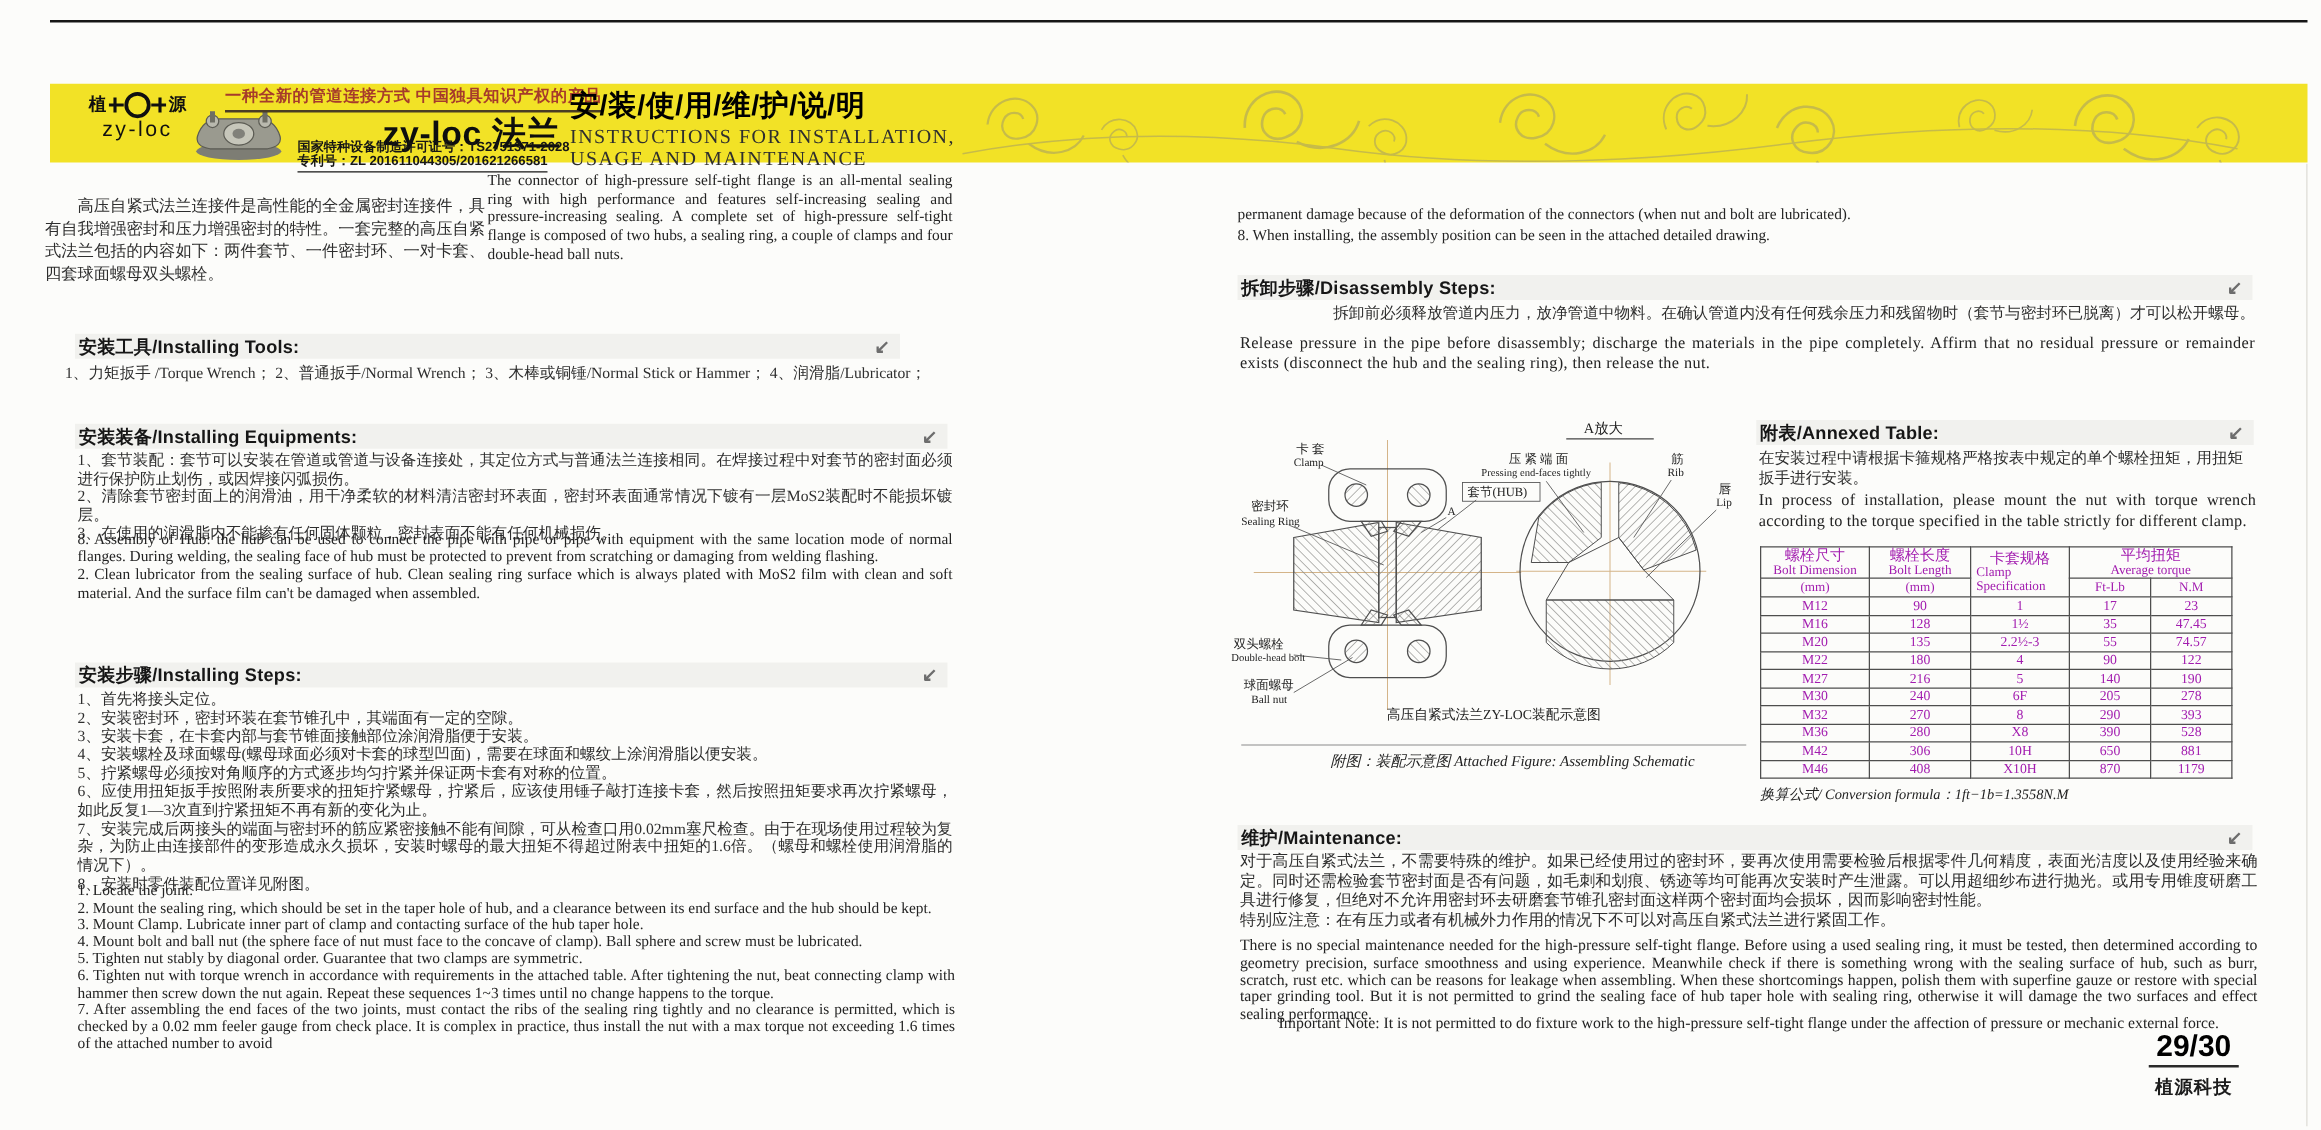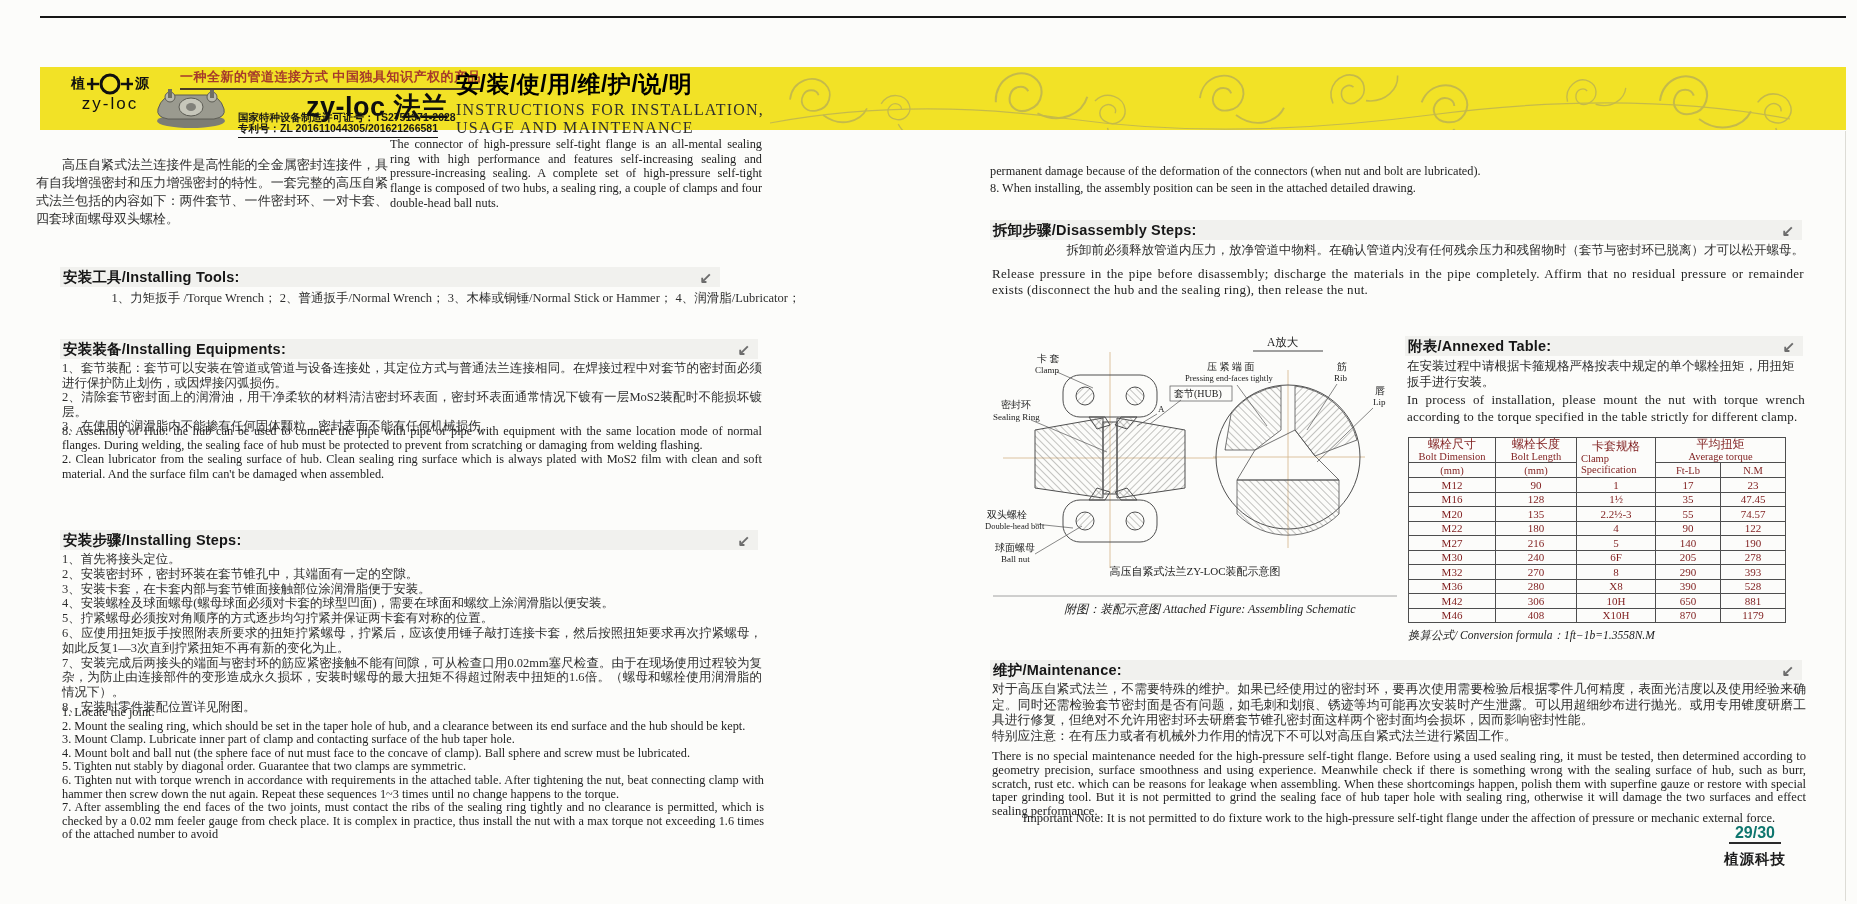--- a/index.html
+++ b/index.html
@@ -14,27 +14,27 @@
   .secbar .h{font-weight:bold;font-size:14.5px;color:#161616;letter-spacing:.2px;white-space:nowrap}
   .secbar .arr{color:#6d6d6d;font-size:15px;line-height:1;font-weight:bold}
   .logo{display:flex;flex-direction:column;align-items:center;color:#101010}
   .logo .row1{display:flex;align-items:center;gap:2px;font-weight:bold;font-size:14px}
   .logo .zy{font-weight:normal;font-size:17px;letter-spacing:2px;margin-top:-3px}
   .slogan{font-size:13px;font-weight:bold;letter-spacing:.5px;color:var(--red,#a63b2b);white-space:nowrap;border-bottom:2px solid #4a3d24;padding-bottom:2px}
   .brand{font-size:27px;font-weight:bold;color:#0e0e0e;letter-spacing:.5px;white-space:nowrap}
   .cert{font-size:10.5px;font-weight:bold;color:#161616;white-space:nowrap}
   .title-cn{font-size:23px;font-weight:bold;color:#000000;letter-spacing:.5px;white-space:nowrap}
   .title-en{font-family:"Liberation Serif","DejaVu Serif",serif;font-size:16px;letter-spacing:1.2px;color:#2e2e2e;white-space:nowrap}
-  .torque-table{border-collapse:collapse;font-family:"Liberation Serif","DejaVu Serif",serif;color:#7f1d1d;table-layout:fixed}
+  .torque-table{border-collapse:collapse;font-family:"Liberation Serif","DejaVu Serif",serif;color:#a21caf;table-layout:fixed}
   .torque-table th,.torque-table td{border:1px solid #4e4e4e;text-align:center;padding:0 2px;font-weight:normal}
   .torque-table thead .cnh{font-size:12px;line-height:13px}
   .torque-table thead .enh{font-size:10.5px;line-height:11px}
   .torque-table tbody td{height:13.5px;font-size:11px;line-height:12px}
   .formula{font-family:Liberation Serif, serif;font-style:italic;font-size:11.5px;color:#222}
-  .pagenum{font-size:16px;font-weight:bold;color:#0f766e;border-bottom:2px solid #2a2a2a;padding:0 6px 1px 6px}
+  .pagenum{font-size:24px;font-weight:bold;color:#000000;border-bottom:2px solid #2a2a2a;padding:0 6px 1px 6px}
   .company{font-size:14.5px;font-weight:bold;color:#1c1c1c;letter-spacing:1px}
   svg text{font-family:"Liberation Serif","DejaVu Serif",serif}
 </style>
 </head>
 <body style="--yellow: #f2e226; --red: #a63b2b; --bargray: #f1f1ee;">
 
 <div class="abs topline" style="left:40px;top:16px;width:1806px;height:2px"></div>
 
 <div class="abs" style="left:1845px;top:131px;width:1px;height:770px;background:#dddcd6"></div>
 
@@ -102,21 +102,21 @@
   </div>
 </div>
 
 <div class="abs p-cn" style="left:36px;top:156px;width:352px;font-size:13px;line-height:18px;text-indent:2em">高压自紧式法兰连接件是高性能的全金属密封连接件，具有自我增强密封和压力增强密封的特性。一套完整的高压自紧式法兰包括的内容如下：两件套节、一件密封环、一对卡套、四套球面螺母双头螺栓。</div>
 <div class="abs p-en" style="left:390px;top:137px;width:372px;line-height:14.7px">The connector of high-pressure self-tight flange is an all-mental sealing ring with high performance and features self-increasing sealing and pressure-increasing sealing. A complete set of high-pressure self-tight flange is composed of two hubs, a sealing ring, a couple of clamps and four double-head ball nuts.</div>
 
 <div class="secbar" style="left:60px;top:267px;width:660px">
   <span class="h">安装工具/Installing Tools:</span>
   <span class="arr">↙</span>
 </div>
-<div class="abs p-cn" style="left:76px;top:291px;width:760px;white-space:nowrap;text-align:center">1、力矩扳手 /Torque Wrench；  2、普通扳手/Normal Wrench；  3、木棒或铜锤/Normal Stick or Hammer；   4、润滑脂/Lubricator；</div>
+<div class="abs p-cn" style="left:52px;top:291px;width:760px;white-space:nowrap;text-align:left">1、力矩扳手 /Torque Wrench；  2、普通扳手/Normal Wrench；  3、木棒或铜锤/Normal Stick or Hammer；   4、润滑脂/Lubricator；</div>
 
 <div class="secbar" style="left:60px;top:339px;width:698px">
   <span class="h">安装装备/Installing Equipments:</span>
   <span class="arr">↙</span>
 </div>
 <div class="abs" style="left:62px;top:361px;width:700px">
   <div class="p-cn" style="line-height:14.6px">1、套节装配：套节可以安装在管道或管道与设备连接处，其定位方式与普通法兰连接相同。在焊接过程中对套节的密封面必须进行保护防止划伤，或因焊接闪弧损伤。</div>
   <div class="p-cn" style="line-height:14.6px">2、清除套节密封面上的润滑油，用干净柔软的材料清洁密封环表面，密封环表面通常情况下镀有一层MoS2装配时不能损坏镀层。</div>
   <div class="p-cn" style="line-height:14.6px">3、在使用的润滑脂内不能掺有任何固体颗粒，密封表面不能有任何机械损伤。</div>
 </div>

